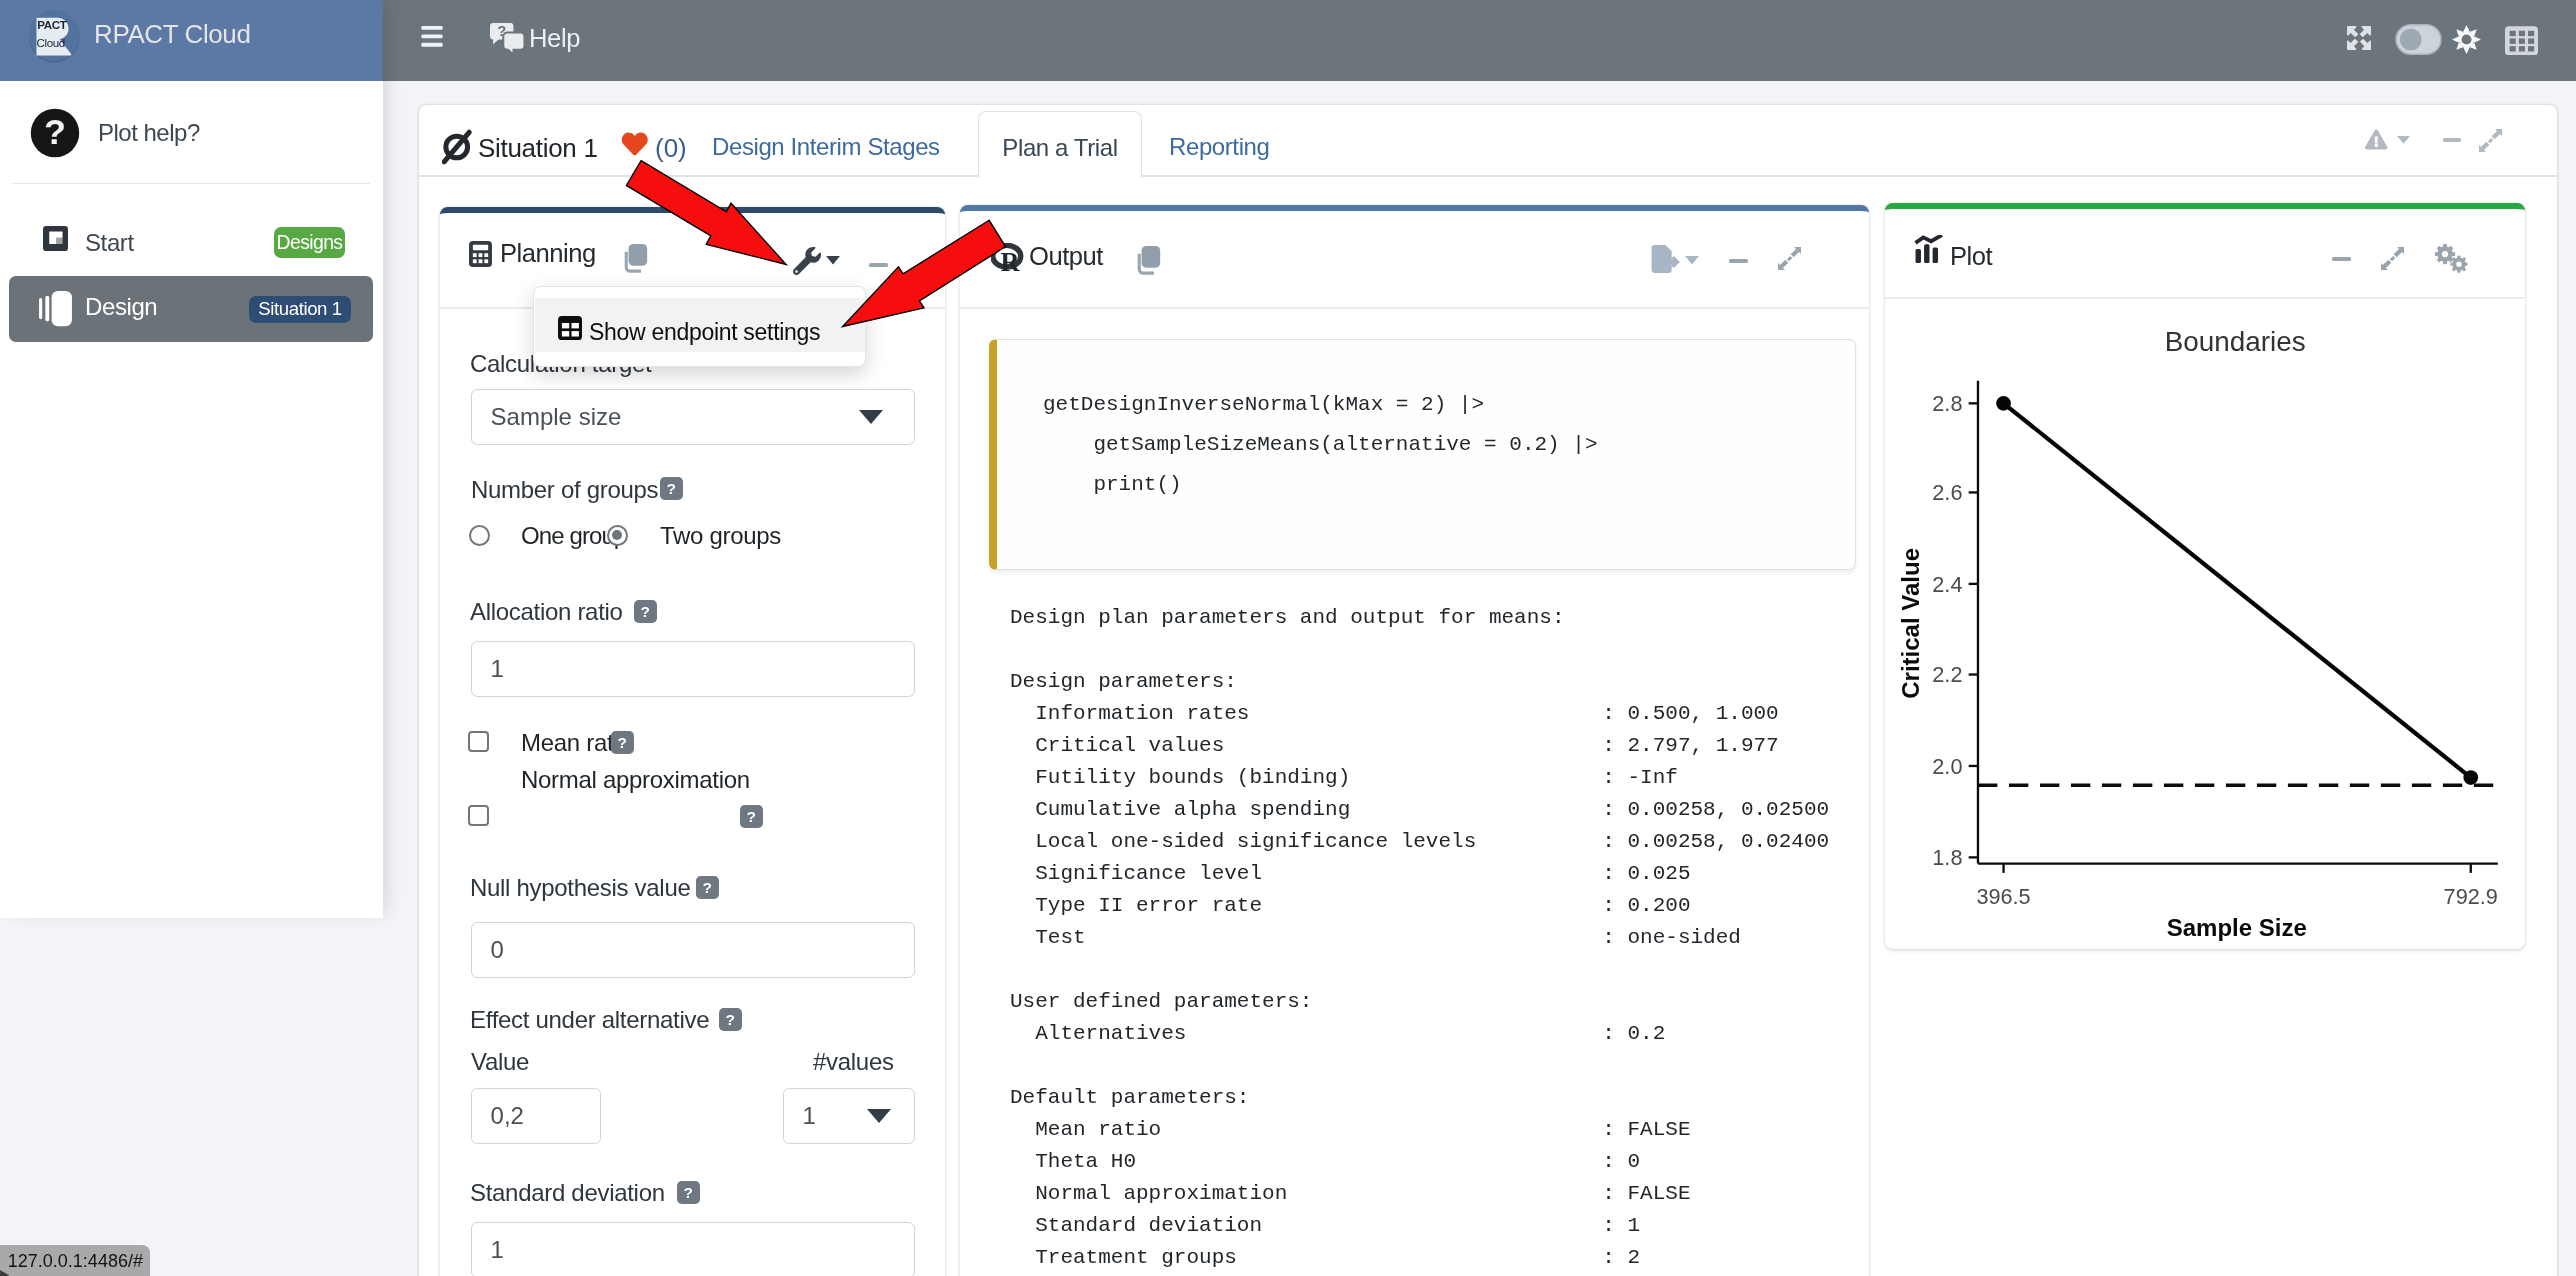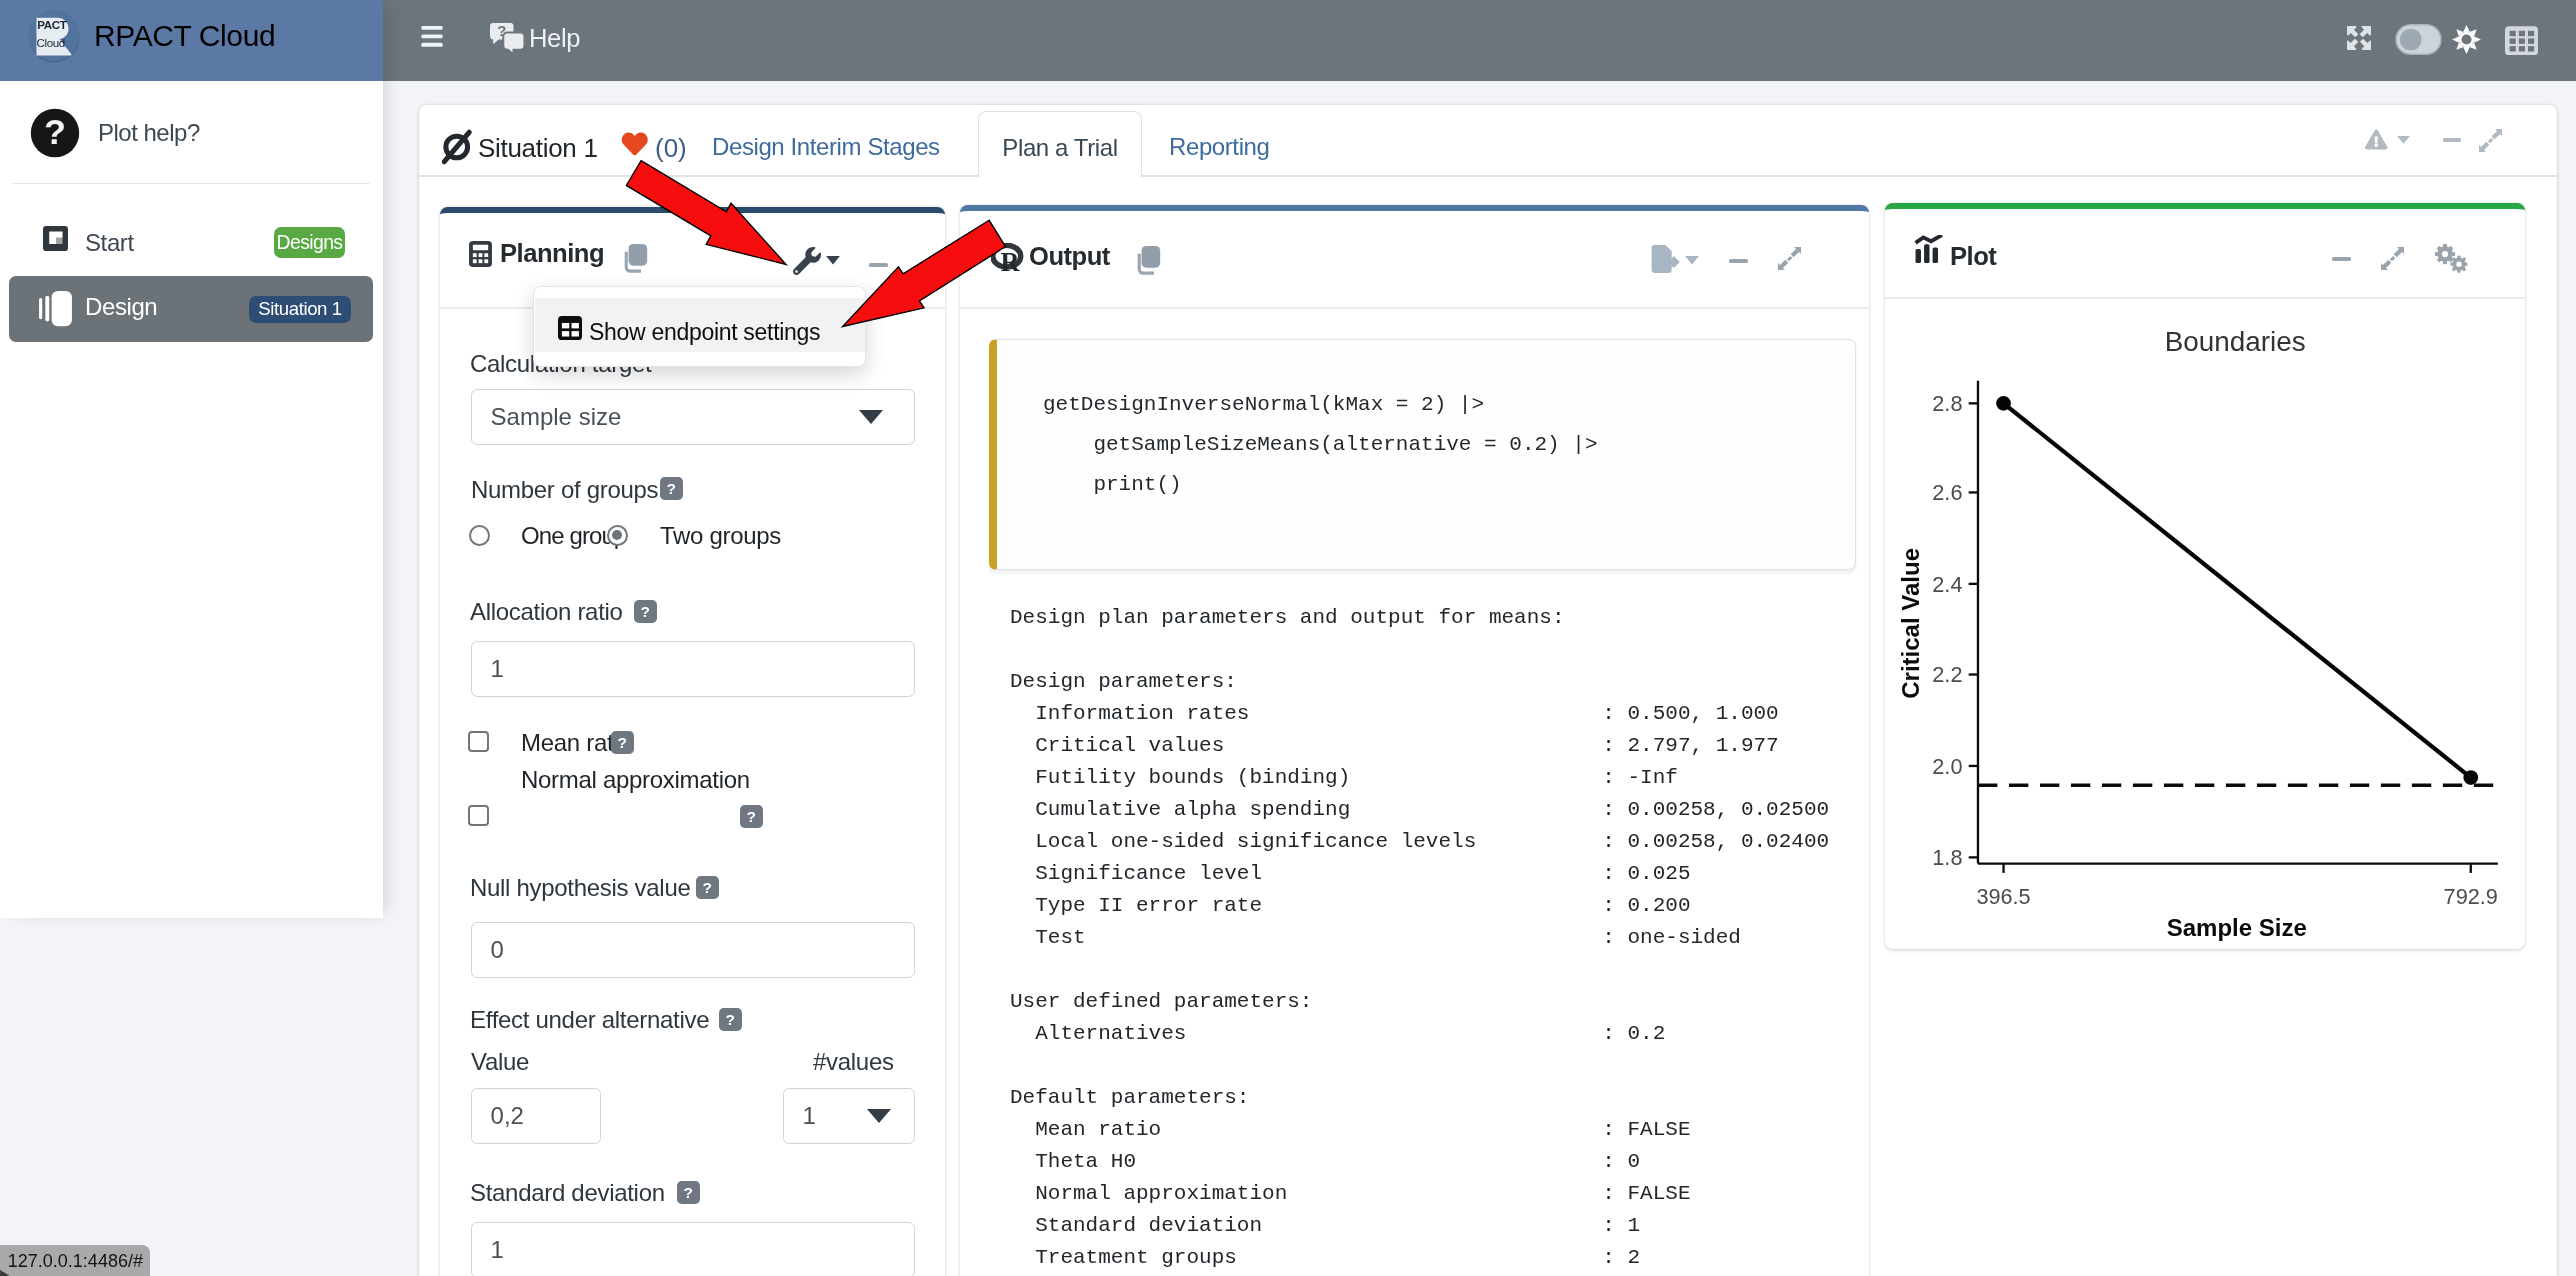--- a/index.html
+++ b/index.html
@@ -8,39 +8,39 @@
   .abs { position:absolute; }
   svg { display:block; }
 
   
   #topbar { position:absolute; left:383px; top:0; width:2193px; height:81px; background:#6c747c; }
   #help-txt { position:absolute; left:529px; top:24px; font-size:25.6px; color:#edf1f4; letter-spacing:-0.4px; }
 
   
   #sidebar { position:absolute; left:0; top:0; width:383px; height:918px; background:#ffffff; box-shadow:7.8px 0 17px -4.7px rgba(0,0,0,.14); }
   #brand { position:absolute; left:0; top:0; width:383px; height:81px; background:#5b79a4; }
-  #brand .btxt { position:absolute; left:94px; top:18.6px; color:#000000; font-size:30px; font-weight:400; letter-spacing:-0.4px; }
+  #brand .btxt { position:absolute; left:94px; top:18.6px; color:#e5e5e5; font-size:26px; font-weight:400; letter-spacing:-0.4px; }
   #nh-txt { position:absolute; left:98px; top:119px; font-size:24px; color:#3d4852; letter-spacing:-0.5px; }
   #sb-divider { position:absolute; left:12.4px; top:183px; width:358px; height:0; border-top:1.6px solid #e4e8eb; }
   .sb-label { position:absolute; font-size:24px; letter-spacing:-0.4px; }
   .badge { position:absolute; border-radius:7px; color:#fff; text-align:center; letter-spacing:-0.2px; }
 
   
   #contentbg { position:absolute; left:383px; top:81px; width:2193px; height:1196px; background:#f2f4f8; }
   #maincard { position:absolute; left:419px; top:105px; width:2138px; height:1209px; background:#fff; border-radius:7.8px; box-shadow:0 0 2.3px rgba(0,0,0,.16), 0 1.6px 4.7px rgba(0,0,0,.10); }
   #mc-head-border { position:absolute; left:419px; top:175px; width:2138px; height:1.6px; background:#dee2e6; }
   #mc-title { position:absolute; left:478px; top:133px; font-size:26px; color:#21262b; letter-spacing:-0.3px; }
   #mc-count { position:absolute; left:655px; top:133px; font-size:26px; color:#3c5e86; }
   .tab-link { position:absolute; top:133px; font-size:24px; color:#3e6b9d; letter-spacing:-0.4px; }
   #tab-active { position:absolute; left:978px; top:111px; width:164px; height:67px; background:#fff; border:1.6px solid #dee2e6; border-bottom:0; border-radius:7.8px 7.8px 0 0; }
   #tab-active .t { position:absolute; left:0; right:0; top:22px; text-align:center; font-size:24px; color:#3a4754; letter-spacing:-0.4px; }
 
   
   .card { position:absolute; background:#fff; border-radius:7.8px; box-shadow:0 0 2.3px rgba(0,0,0,.14), 0 1.6px 3.9px rgba(0,0,0,.10); }
-  .ctitle { position:absolute; font-size:25.6px; color:#262b30; letter-spacing:-0.5px;font-weight:bold; }
+  .ctitle { position:absolute; font-size:25.6px; color:#262b30; letter-spacing:-0.5px; }
 
   
   .flabel { position:absolute; font-size:24px; color:#2e363e; white-space:nowrap; letter-spacing:-0.3px; }
   .olabel { position:absolute; font-size:24px; color:#1f2428; white-space:nowrap; letter-spacing:-0.3px;margin-left:24px; }
   .qbadge { position:absolute; width:22.5px; height:22.5px; background:#6f7881; border-radius:4.7px; color:#fff; font-size:15.5px; font-weight:bold; text-align:center; line-height:23px; }
   .tinput { position:absolute; border:1.6px solid #ced4da; border-radius:6.2px; background:#fff; font-size:24px; color:#495057; }
   .tinput span { position:absolute; left:18.6px; top:50%; transform:translateY(-50%); }
   .selcaret { position:absolute; width:0; height:0; border-left:12.4px solid transparent; border-right:12.4px solid transparent; border-top:14px solid #343c44; }
   .chk { position:absolute; width:21px; height:21px; border:2.3px solid #70767c; border-radius:3.9px; background:#fff; }
   .radio { position:absolute; width:21px; height:21px; border:2.3px solid #70767c; border-radius:50%; background:#fff; }

